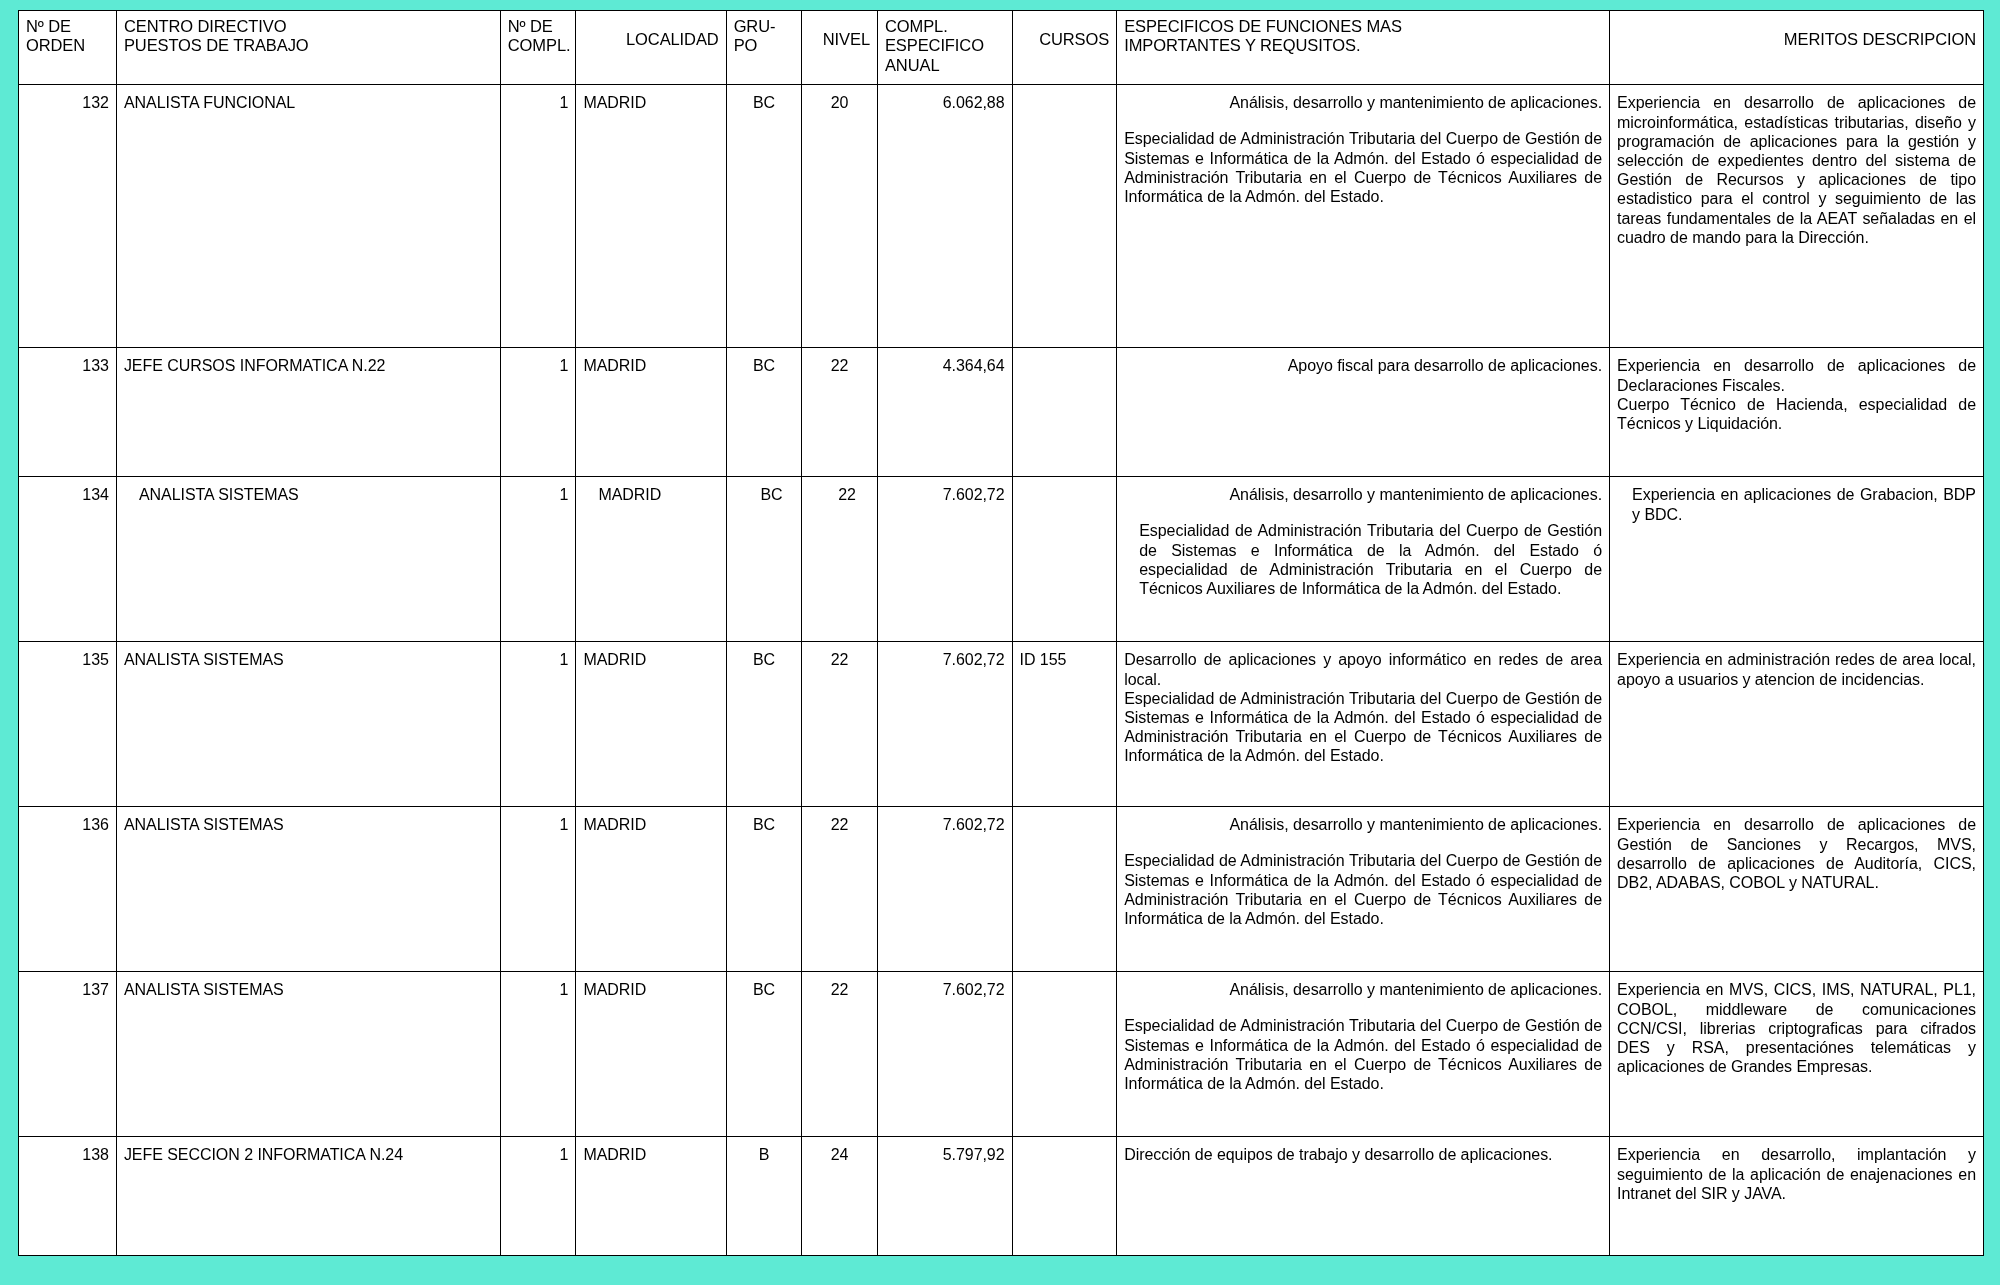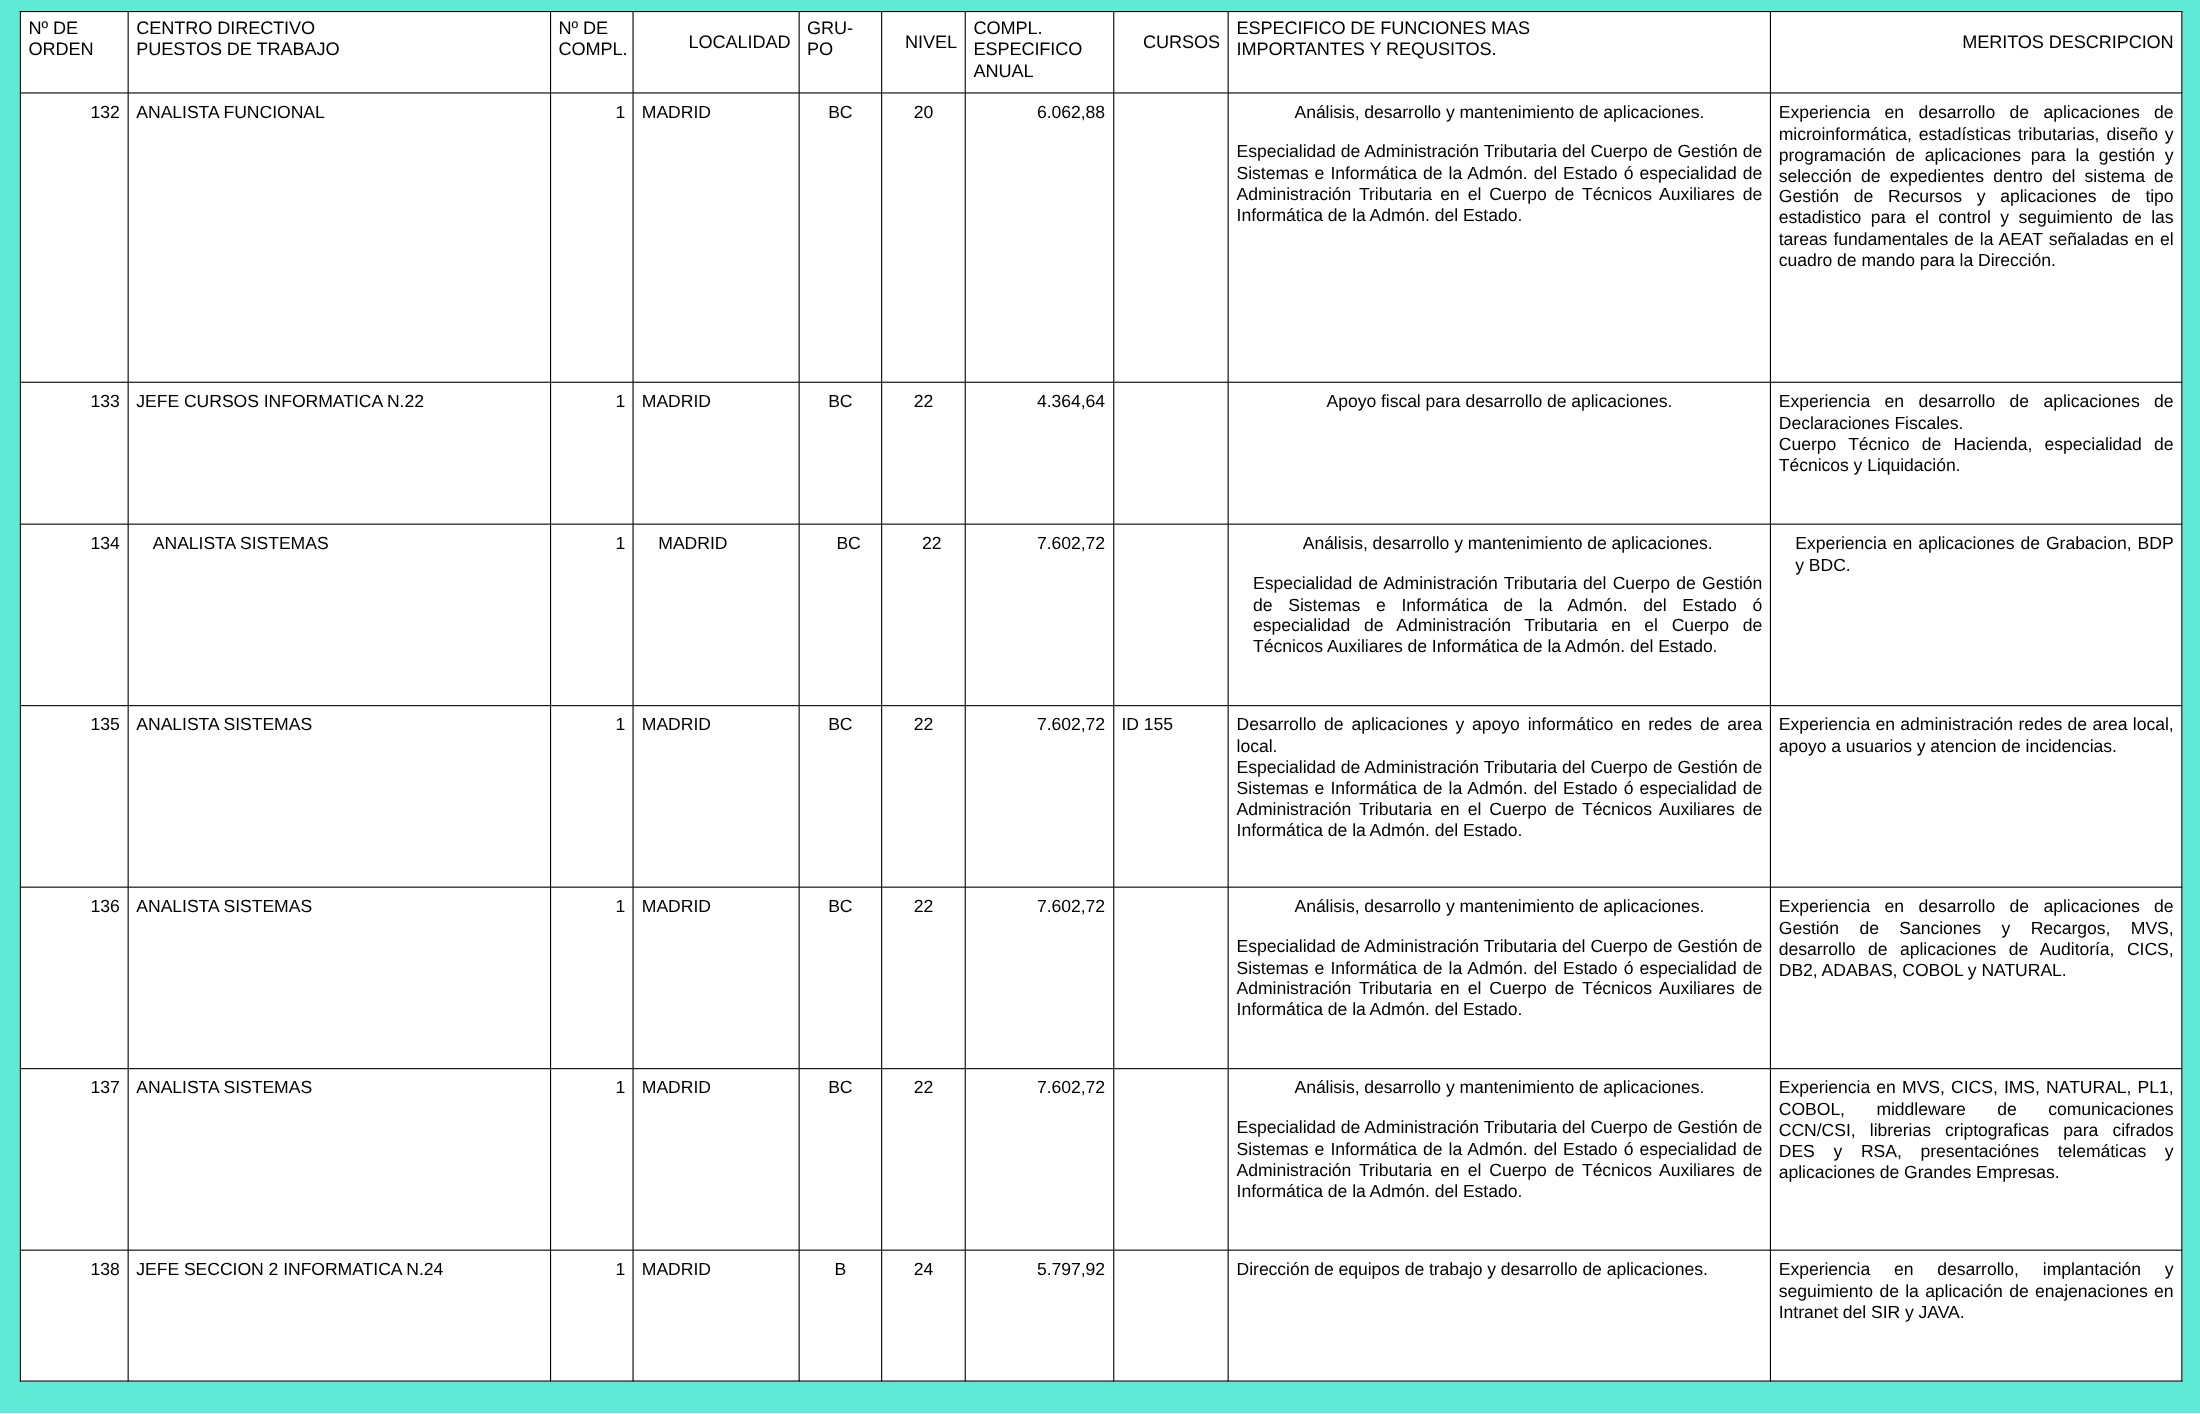--- a/index.html
+++ b/index.html
@@ -83,21 +83,21 @@
   }
   .para + .para { margin-top: 1.05em; }
   .para.tight + .para.tight { margin-top: 0; }
 
   .desc-cell .para,
   .merit-cell .para {
     text-align: justify;
   }
   .desc-cell .para.flush,
   .merit-cell .para.flush {
-    text-align: center;
+    text-align: right;
   }
 
   
   tr.r-132 td { height: 248px; }
   tr.r-133 td { height: 114px; margin-left: 31px; }
   tr.r-134 td { height: 150px; padding-left: 22px; }
   tr.r-135 td { height: 150px; }
   tr.r-136 td { height: 150px; }
   tr.r-137 td { height: 150px; }
   tr.r-138 td { height: 104px; }
@@ -149,21 +149,21 @@
         </th>
         <th>
           <span class="hdr-line2">COMPL.</span>
           <span class="hdr-line2">ESPECIFICO</span>
           <span class="hdr-line2">ANUAL</span>
         </th>
         <th>
           <span class="hdr-line2 hdr-pad">CURSOS</span>
         </th>
         <th>
-          <span class="hdr-line2">ESPECIFICO DE FUNCIONES MAS</span>
+          <span class="hdr-line2">ESPECIFICOS DE FUNCIONES MAS</span>
           <span class="hdr-line2">IMPORTANTES Y REQUSITOS.</span>
         </th>
         <th>
           <span class="hdr-line2 hdr-pad">MERITOS DESCRIPCION</span>
         </th>
       </tr>
     </thead>
 
     <tbody>
 

